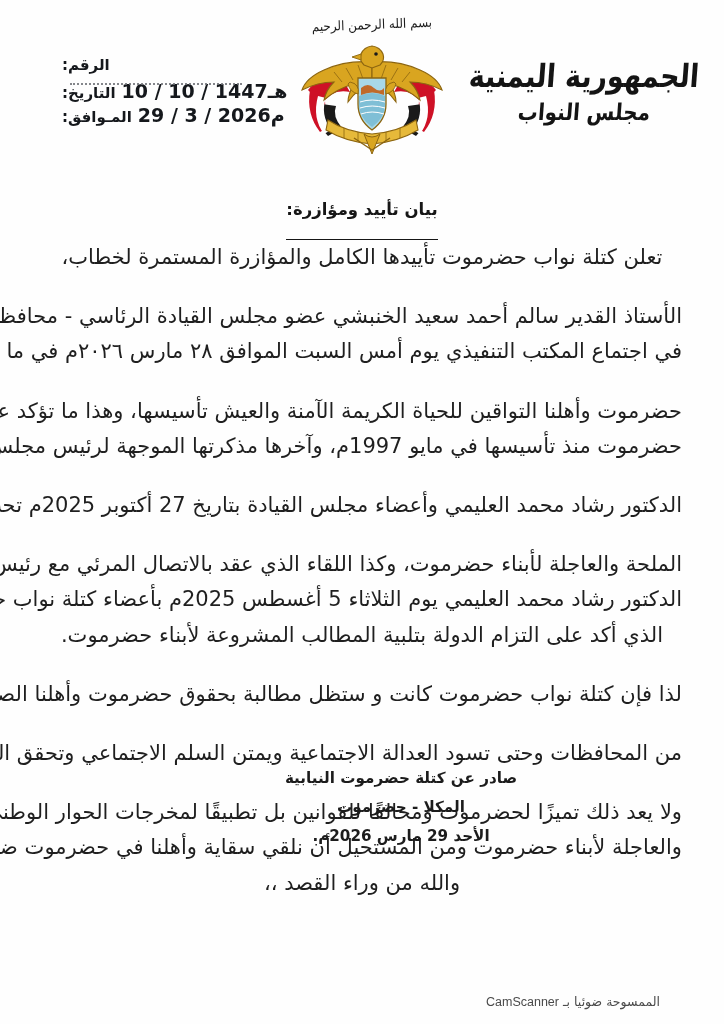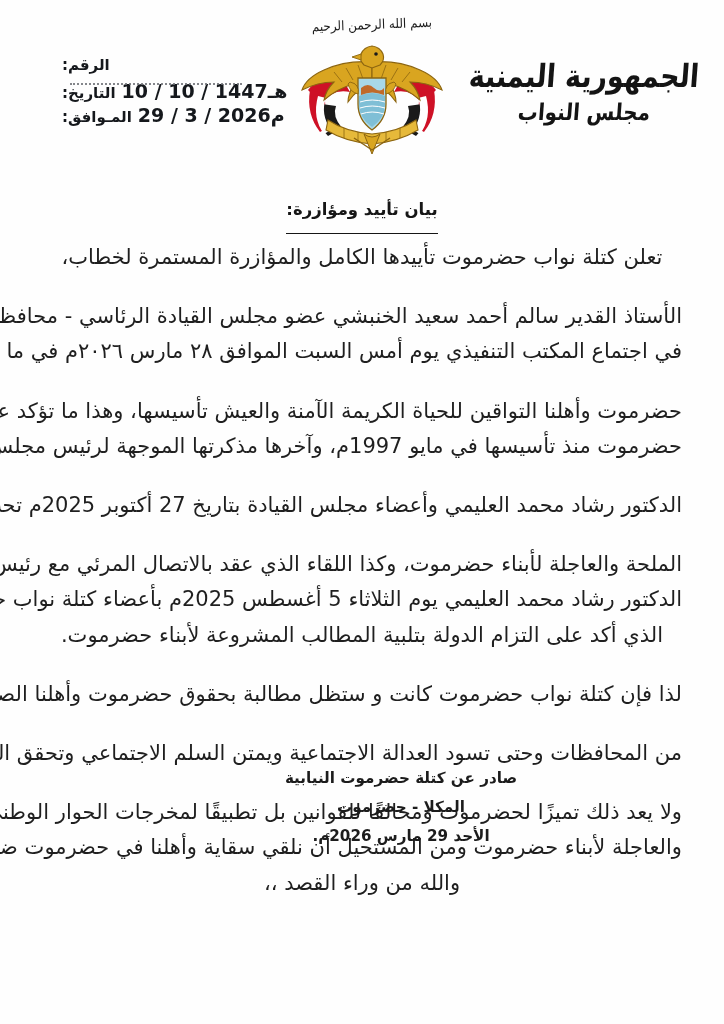--- a/index.html
+++ b/index.html
@@ -130,21 +130,21 @@
     top: 200px;
     left: 0;
     width: 724px;
     text-align: center;
     font-size: 16.5px;
     font-weight: 700;
     color: #161616;
   }
   .doc-title span {
     border-bottom: 1.6px solid #161616;
-    padding-bottom: 14px;
+    padding-bottom: 20px;
   }
 
   .body-text {
     position: absolute;
     top: 240px;
     left: 42px;
     width: 640px;
     text-align: center;
     direction: rtl;
   }
@@ -304,14 +304,20 @@
     <div class="body-line">والعاجلة لأبناء حضرموت ومن المستحيل أن نلقي سقاية وأهلنا في حضرموت ضمانين.</div>
     <div class="body-line">والله من وراء القصد ،،</div>
   </div>
 
   <div class="signature">
     <div class="sig-line">صادر عن كتلة حضرموت النيابية</div>
     <div class="sig-line">المكلا - حضرموت</div>
     <div class="sig-line">الأحد 29 مارس 2026م.</div>
   </div>
 
+  <div class="footer">
+    <span class="scan-mark">
+      <span>الممسوحة ضوئيا بـ</span>
+      <span class="brand">CamScanner</span>
+    </span>
+  </div>
 
 </div>
 
 </body></html>

